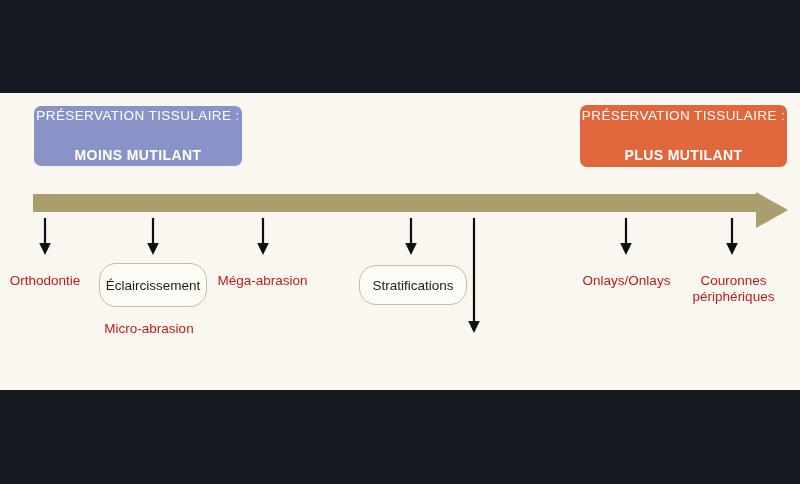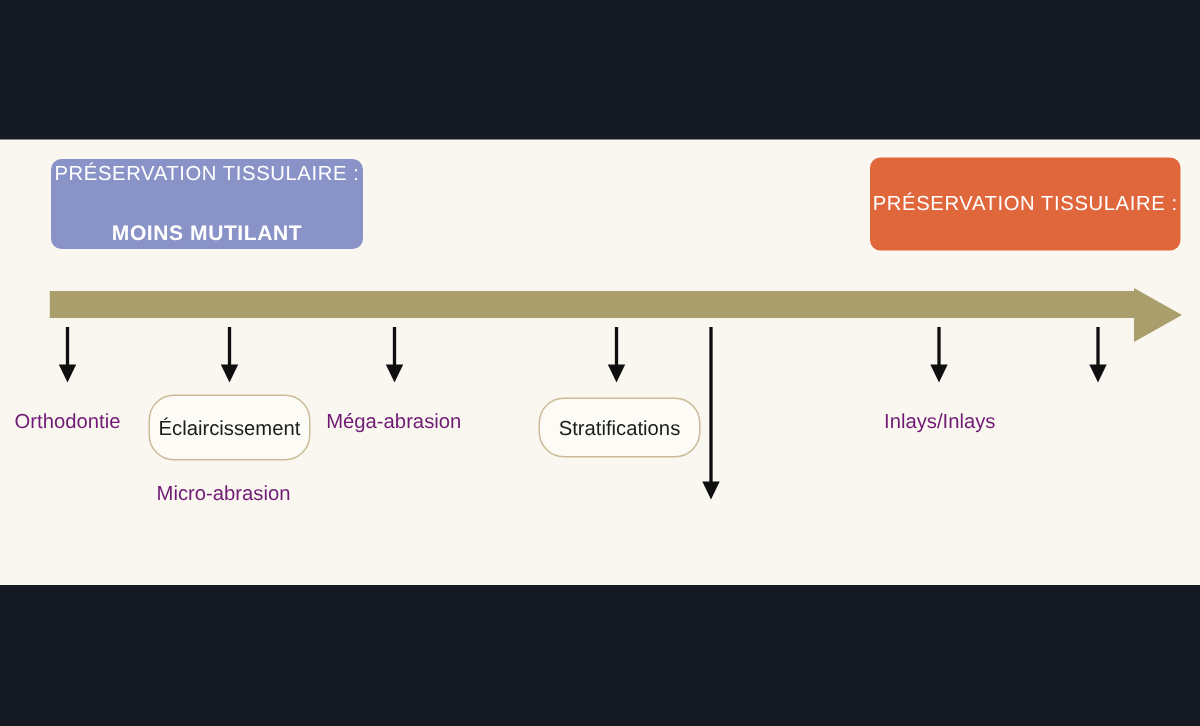--- a/index.html
+++ b/index.html
@@ -95,21 +95,21 @@
   .down-arrow {
     position: absolute;
     width: 14px;
   }
   .down-arrow svg { display: block; }
 
   
   .label {
     position: absolute;
     font-size: 13.5px;
-    color: #701a75;
+    color: #b91c1c;
     text-align: center;
     line-height: 16px;
     white-space: pre-line;
   }
 
   
   .box {
     position: absolute;
     border: 1.4px solid #c9bc97;
     border-radius: 17px;
@@ -133,20 +133,21 @@
 
   <div id="canvas">
 
     <div class="badge badge-left">
       <span class="line1">PRÉSERVATION TISSULAIRE :</span>
       <span class="line2">MOINS MUTILANT</span>
     </div>
 
     <div class="badge badge-right">
       <span class="line1">PRÉSERVATION TISSULAIRE :</span>
+      <span class="line2">PLUS MUTILANT</span>
     </div>
 
     <div id="timeline">
       <svg width="755" height="36" viewBox="0 0 755 36" xmlns="http://www.w3.org/2000/svg">
         <path d="M0 2 L723 2 L723 0 L755 18 L723 36 L723 20 L0 20 Z" fill="#ab9e6d"></path>
       </svg>
     </div>
 
     <div class="down-arrow" style="left:38px; top:125px;">
       <svg width="14" height="37" viewBox="0 0 14 37" xmlns="http://www.w3.org/2000/svg">
@@ -196,22 +197,24 @@
         <path d="M7 37 L1.2 25 L12.8 25 Z" fill="#0f0f0f"></path>
       </svg>
     </div>
 
     <div class="label" style="left:0px; top:180px; width:90px;">Orthodontie</div>
 
     <div class="label" style="left:205px; top:180px; width:115px;">Méga-abrasion</div>
 
     <div class="label" style="left:89px; top:228px; width:120px;">Micro-abrasion</div>
 
-    <div class="label" style="left:570px; top:180px; width:113px;">Inlays/Inlays</div>
-
+    <div class="label" style="left:570px; top:180px; width:113px;">Onlays/Onlays</div>
+
+    <div class="label" style="left:677px; top:180px; width:113px;">Couronnes
+périphériques</div>
 
     <div class="box" style="left:99px; top:170px; width:108px; height:44px;">Éclaircissement</div>
 
     <div class="box" style="left:359px; top:172px; width:108px; height:40px;">Stratifications</div>
 
 
   </div>
 </div>
 
 </body></html>

